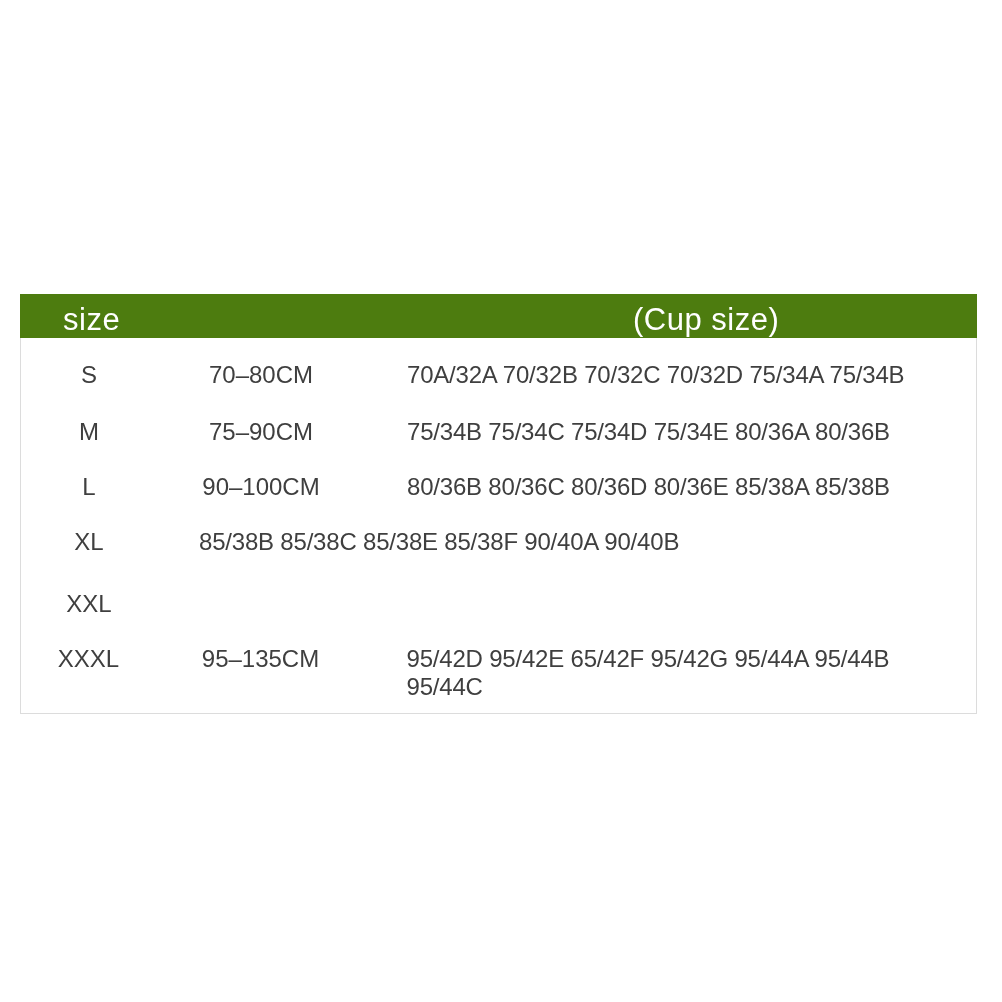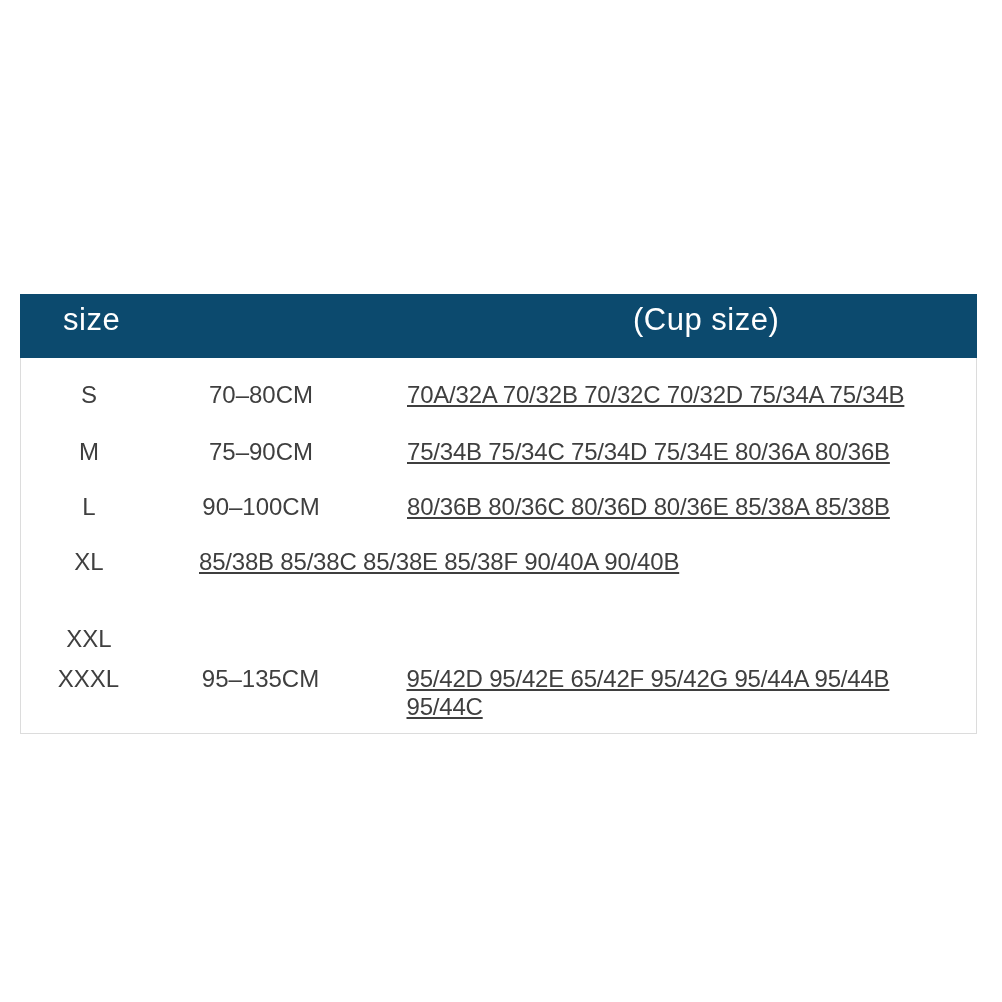--- a/index.html
+++ b/index.html
@@ -15,22 +15,22 @@
     overflow: hidden;
   }
   .size-chart {
     position: absolute;
     left: 20px;
     top: 294px;
     width: 957px;
   }
   .thead {
     position: relative;
-    height: 64px;
-    background: #0c4a6e;
+    height: 44px;
+    background: #4d7c0f;
   }
   .thead span {
     position: absolute;
     top: 8px;
     font-size: 31px;
     line-height: 36px;
     color: #ffffff;
     letter-spacing: 0.5px;
     white-space: nowrap;
   }
@@ -51,21 +51,21 @@
     align-items: center;
     color: #3f3f3f;
     font-size: 24px;
     line-height: 28px;
   }
   .row-s, .row-m { height: 57px; }
   .row-l  { height: 54px; }
   .row-xl { height: 55px; }
   .row-xxl {
     height: 64px;
-    align-items: flex-end;
+    align-items: center;
     padding-top: 6px;
     box-sizing: border-box;
   }
   .row-xxxl {
     height: 80px;
     align-items: flex-start;
     padding-top: 12px;
     box-sizing: border-box;
     justify-content: center;
   }
@@ -79,21 +79,20 @@
     text-align: center;
     flex: 0 0 auto;
   }
   .c-cup {
     box-sizing: border-box;
     padding-left: 42px;
     width: 612px;
     flex: 0 0 auto;
     white-space: pre-line;
     letter-spacing: -0.2px;
-    text-decoration: underline;
   }
 </style>
 </head>
 <body>
 
 <div class="size-chart">
 
   <div class="thead">
     <span class="h-size">size</span>
     <span class="h-cup">(Cup size)</span>

